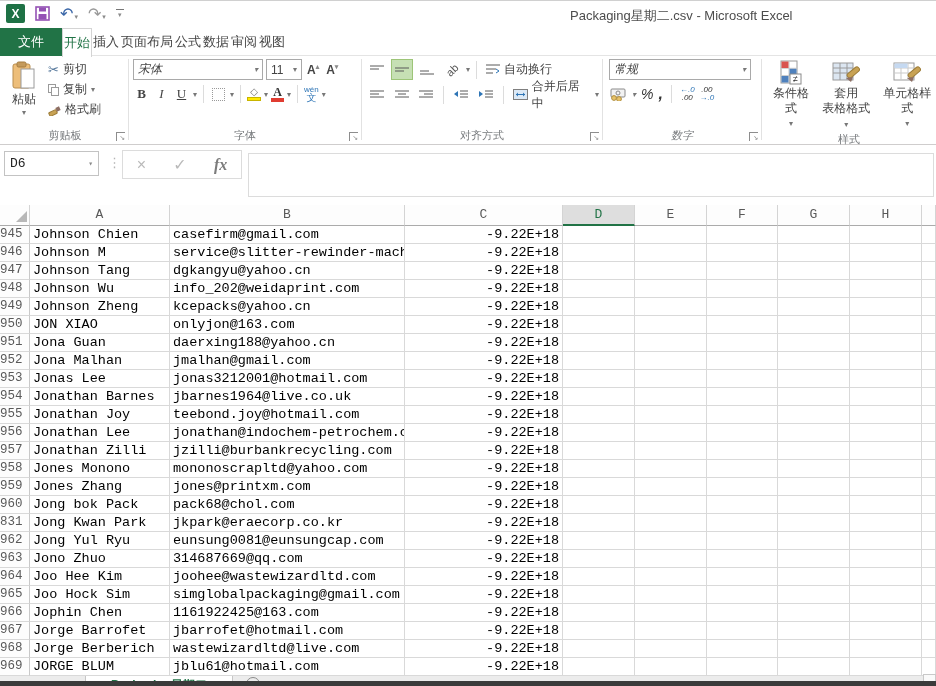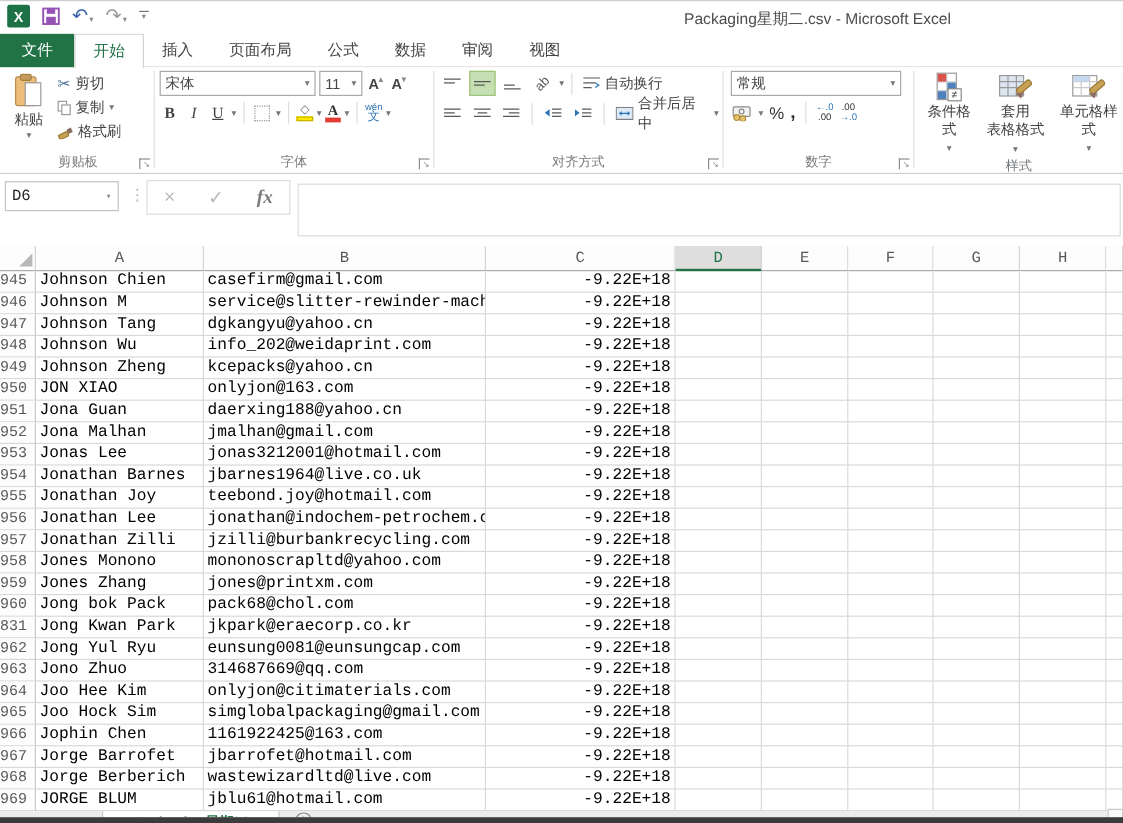--- a/index.html
+++ b/index.html
@@ -15,21 +15,21 @@
   .save-ic { display:inline-block; }
   .undo-g { color:#3a66a7; font-size:16px; line-height:14px; }
   .redo-g { color:#9a9a9a; font-size:16px; line-height:14px; }
   .dd6 { font-size:7px; color:#8a8a8a; line-height:8px; }
   .qmore { display:flex; flex-direction:column; align-items:center; }
   .qmore i { display:block; width:8px; border-top:1px solid #777; margin-bottom:1px; }
   .wtitle { position:absolute; left:570px; top:6px; font-size:13px; color:#4d4d4d; }
 
   
   .tabsrow { height:28px; display:flex; align-items:flex-start; background:#fff; border-bottom:1px solid #e4e4e4; }
-  .tab { padding:0 15px; font-size:13px; line-height:28px; color:#444; cursor:default; }
+  .tab { padding:0 1px; font-size:13px; line-height:28px; color:#444; cursor:default; }
   .tab.file { background:#217346; color:#fff; width:62px; text-align:center; padding:0; }
   .tab.active { color:#217346; background:#fff; border:1px solid #d4d4d4; border-bottom:none; margin-bottom:-1px; }
 
   
   .ribbon { height:89px; background:#fff; border-bottom:1px solid #cfcdcd; display:flex; padding-left:2px; }
   .group { position:relative; display:flex; flex-direction:column; }
   .gbody { flex:1; display:flex; padding-top:3px; }
   .glabel { height:16px; font-size:11px; color:#76797c; text-align:center; line-height:14px; position:relative; }
   .launcher { position:absolute; right:3px; bottom:3px; width:9px; height:9px;
     border-left:1px solid #8d8d8d; border-top:1px solid #8d8d8d; font-size:7px; color:#8d8d8d;
@@ -48,21 +48,21 @@
   .copy-ic { position:relative; width:11px; height:12px; }
   .copy-ic i, .copy-ic b { position:absolute; width:8px; height:9px; background:#fff; border:1px solid #9a9a9a; }
   .copy-ic i { left:0; top:0; } .copy-ic b { left:3px; top:3px; }
 
   
   .g-font { width:232px; }
   .g-font .gbody { flex-direction:column; gap:4px; padding-left:4px; }
   .frow { display:flex; align-items:center; gap:3px; }
   .combo { border:1px solid #a9a9a9; background:#fff; height:21px; display:flex; align-items:center;
     font-size:12px; padding:0 4px; justify-content:space-between; cursor:default; }
-  .c-font { width:130px; }
+  .c-font { width:130px;font-style:italic; }
   .c-size { width:36px; }
   .az { font-size:12px; font-weight:bold; color:#444; display:flex; align-items:flex-start; cursor:default; padding:0 2px; }
   .ibtn { min-width:17px; height:20px; display:flex; align-items:center; justify-content:center;
     font-size:13px; cursor:default; padding:0 1px; }
   .bold-b { font-weight:bold; font-family:"Liberation Serif",serif; }
   .ital-i { font-style:italic; font-family:"Liberation Serif",serif; }
   .und-u { text-decoration:underline; font-family:"Liberation Serif",serif; }
   .vdiv { width:1px; height:18px; background:#dcdcdc; margin:0 3px; }
   .border-ic { width:13px; height:13px; border:1px dotted #999; }
   .colstack { display:flex; flex-direction:column; align-items:center; line-height:10px; cursor:default; }
@@ -75,21 +75,21 @@
 
   
   .g-align { width:240px; }
   .g-align .gbody { flex-direction:column; gap:4px; padding-left:4px; }
   .abtn { width:22px; height:21px; display:flex; align-items:center; justify-content:center; cursor:default; }
   .abtn.sel { background:#c6e0b4; border:1px solid #9dc578; }
   .txtbtn { display:flex; align-items:center; gap:4px; font-size:12px; height:21px; padding:0 3px; cursor:default; }
   .ab-rot { display:inline-block; transform:rotate(-45deg); font-size:11px; color:#555; }
 
   
-  .g-num { width:158px; }
+  .g-num { width:158px;font-style:italic; }
   .g-num .gbody { flex-direction:column; gap:5px; padding-left:6px; }
   .c-numfmt { width:142px; }
   .nrow { display:flex; align-items:center; gap:5px; }
   .pct { font-size:14px; color:#333; cursor:default; }
   .comma { font-size:16px; font-weight:bold; color:#333; cursor:default; line-height:10px; }
   .decbtn { font-size:8px; line-height:8px; color:#333; text-align:center; cursor:default; }
   .decbtn .blue { color:#2e75b6; }
 
   
   .g-styles { flex:1; }
@@ -631,21 +631,21 @@
     <div class="cell c-email">314687669@qq.com</div>
     <div class="cell c-val">-9.22E+18</div>
     <div class="cell"></div>
     <div class="cell"></div>
     <div class="cell"></div>
     <div class="cell"></div>
     <div class="cell"></div>
     <div class="cell"></div>
     <div class="cell rownum">964</div>
     <div class="cell c-name">Joo Hee Kim</div>
-    <div class="cell c-email">onlyjon@citimaterials.com</div>
+    <div class="cell c-email">joohee@wastewizardltd.com</div>
     <div class="cell c-val">-9.22E+18</div>
     <div class="cell"></div>
     <div class="cell"></div>
     <div class="cell"></div>
     <div class="cell"></div>
     <div class="cell"></div>
     <div class="cell"></div>
     <div class="cell rownum">965</div>
     <div class="cell c-name">Joo Hock Sim</div>
     <div class="cell c-email">simglobalpackaging@gmail.com</div>

